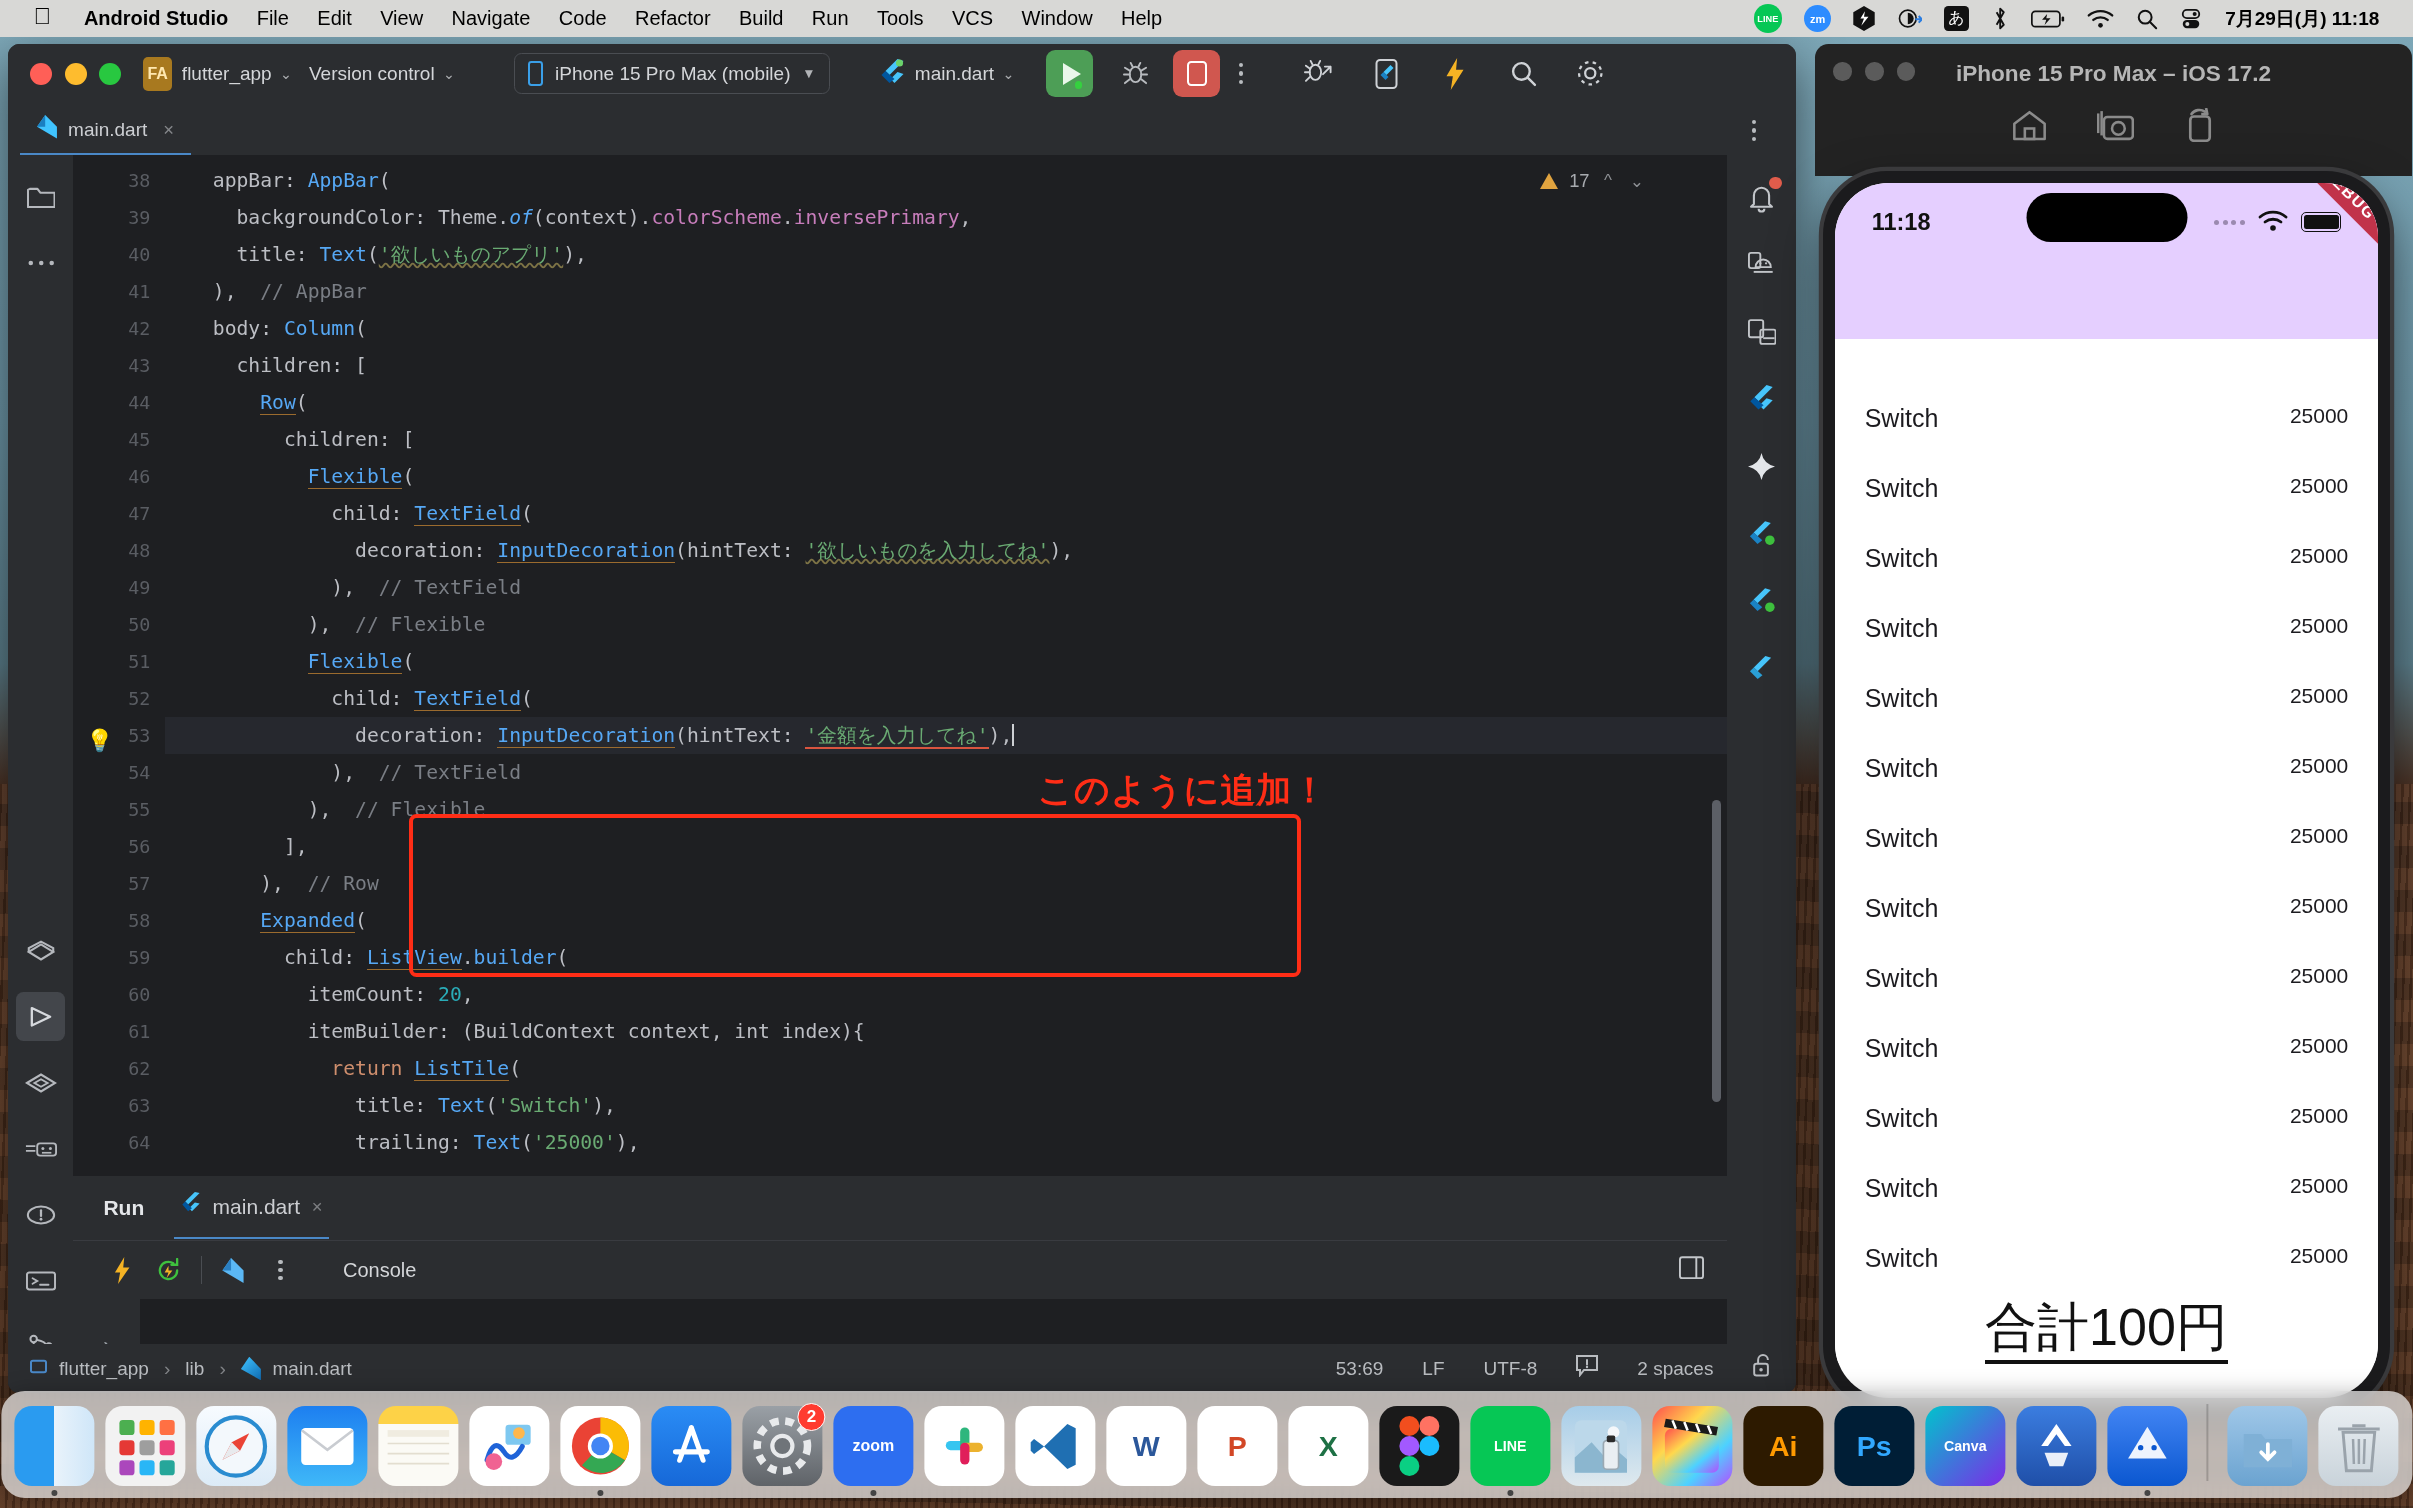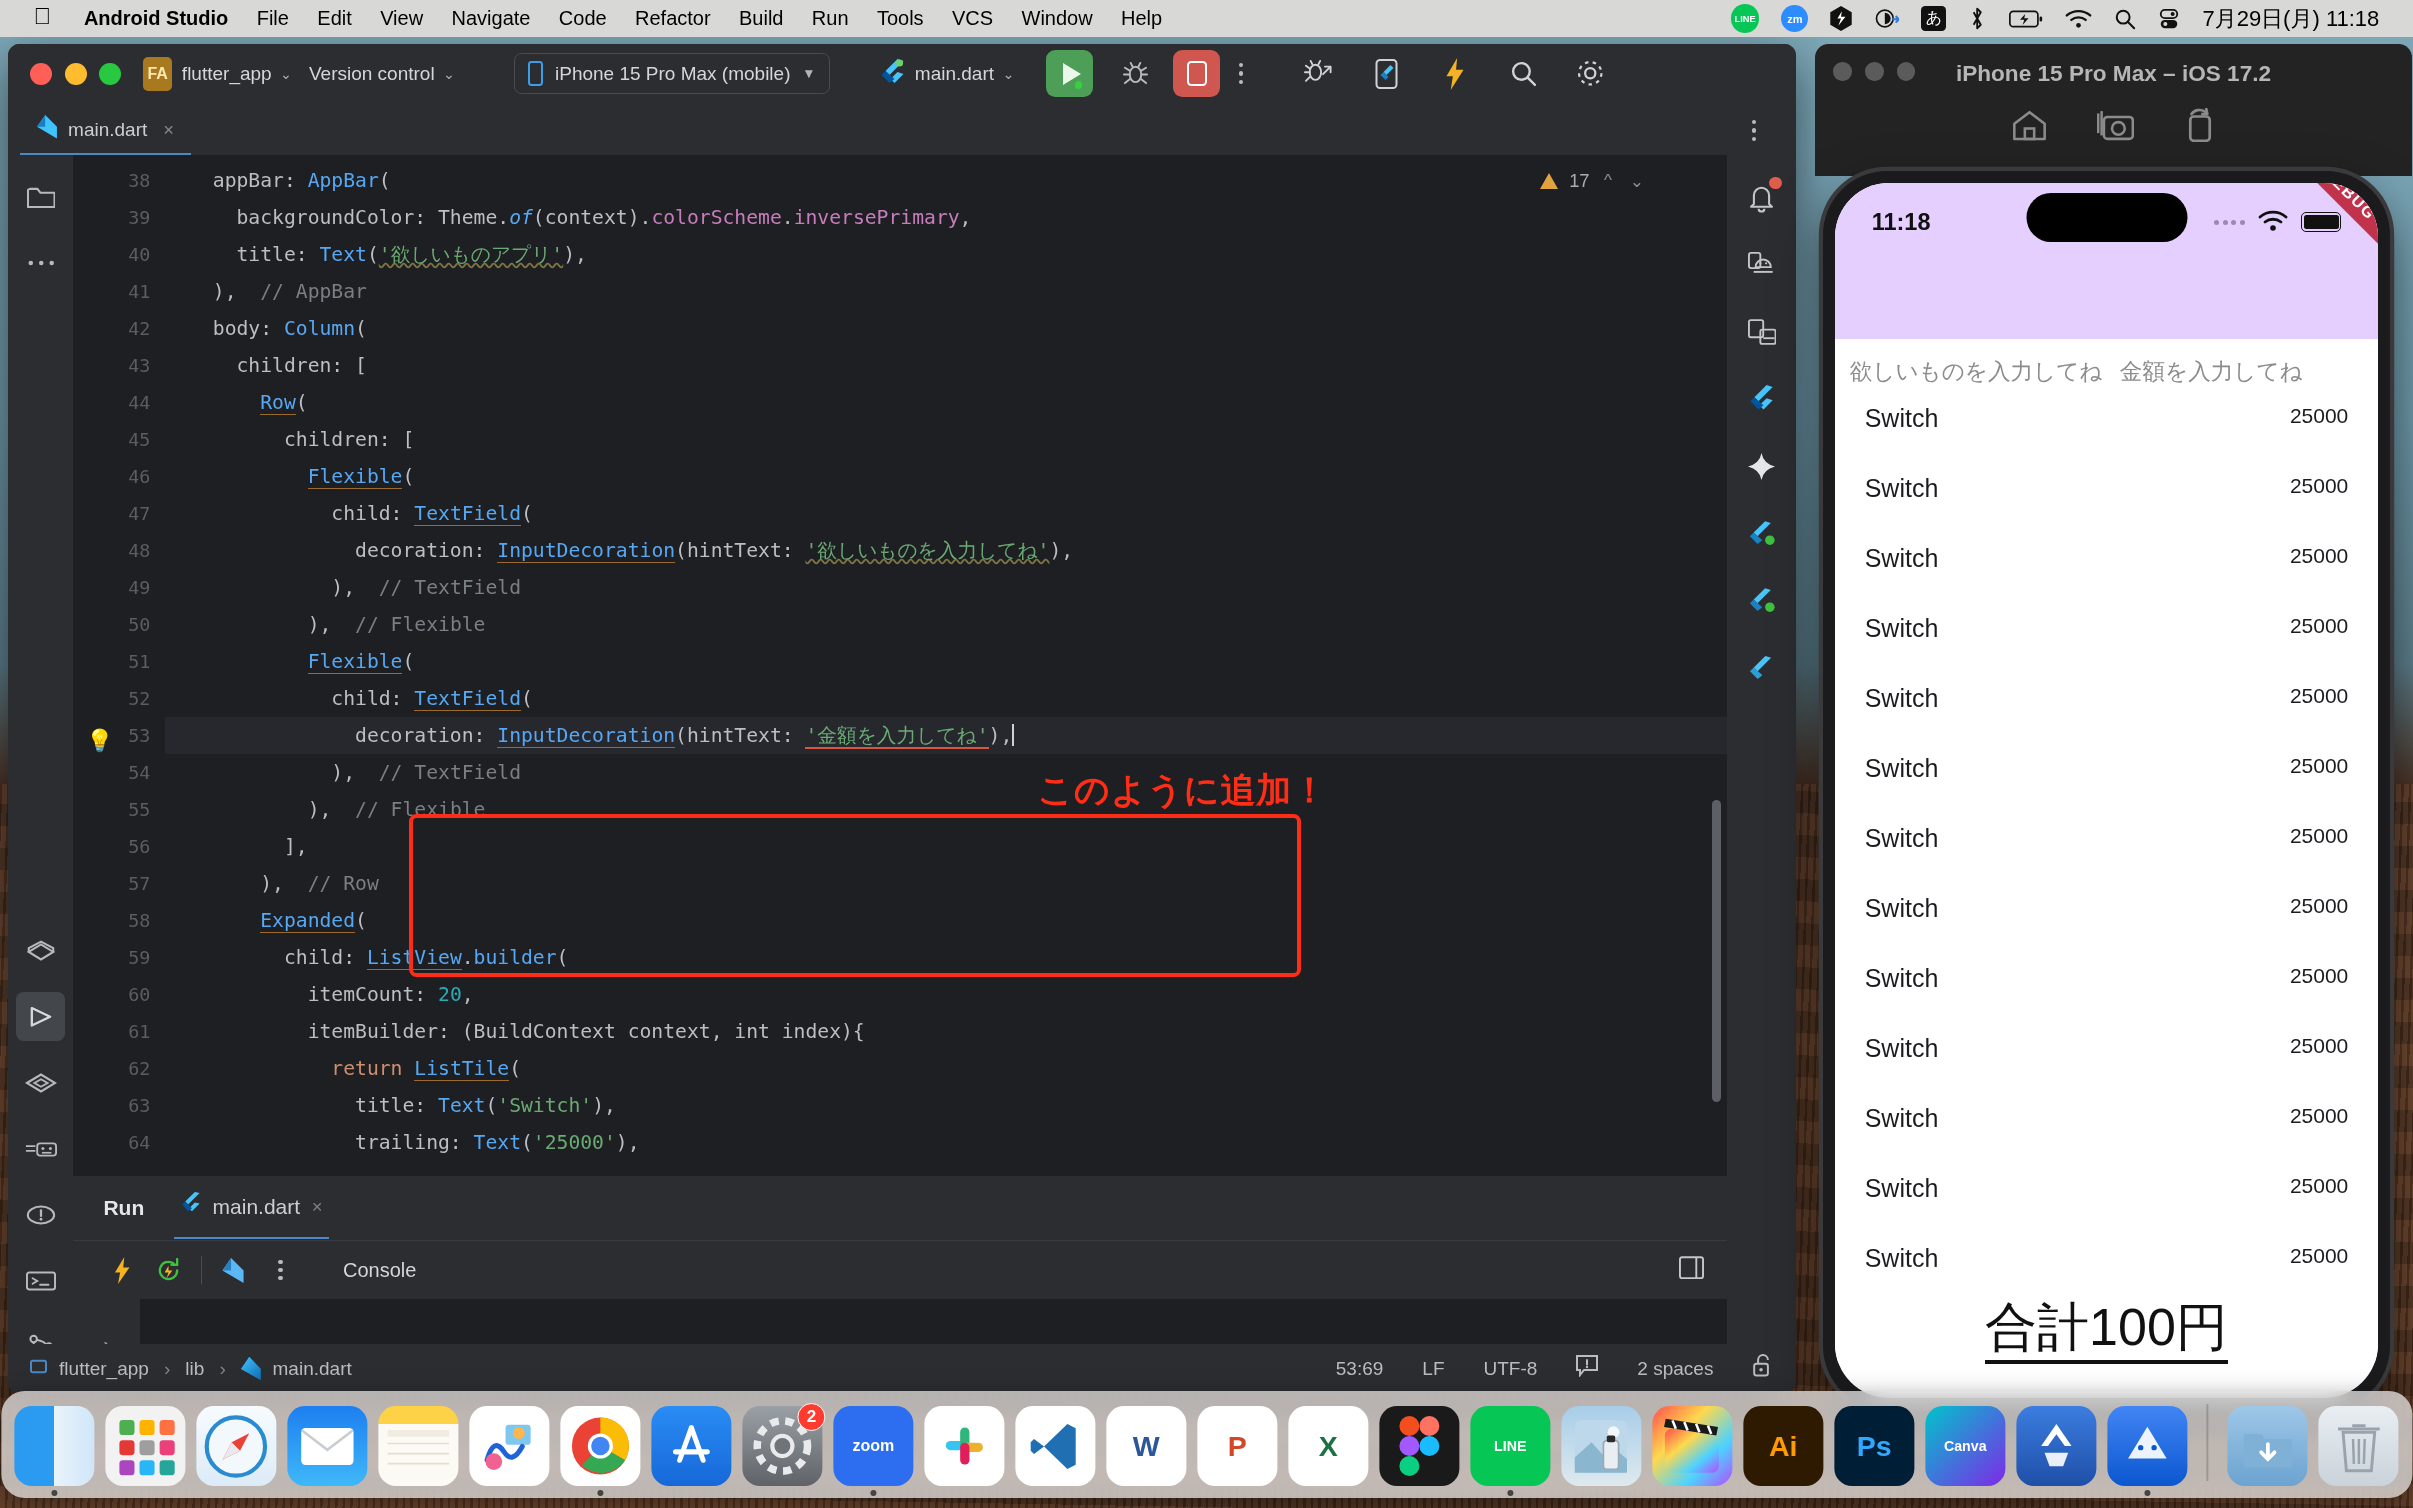--- a/index.html
+++ b/index.html
@@ -29,21 +29,21 @@
     background:#d8d8d6; display:flex; align-items:center;
     padding:0 11.7px; font-size:20px; color:#000; z-index:60;
     -webkit-font-smoothing:antialiased;
   }
   #menubar .apple{ font-size:23.5px; line-height:1; margin:0 18.4px 3.4px 22px; }
   #menubar .mi{ padding:0 14.2px; white-space:nowrap; }
   #menubar .mi.app{ font-weight:bold; }
   #menubar .spacer{ flex:1; }
   .tray{ display:flex; align-items:center; gap:0; }
   .tray .ti{ padding:0 11px; display:flex; align-items:center; height:37px; }
-  .clock{ padding:0 22px 0 11.7px; font-size:22px; white-space:nowrap; }
+  .clock{ padding:0 22px 0 11.7px; font-size:19px; white-space:nowrap;font-weight:bold; }
   .ic-line{width:28.5px;height:28.5px;border-radius:50%;background:#06c755;color:#fff;font-size:9.2px;font-weight:bold;display:flex;align-items:center;justify-content:center;}
   .ic-zm{width:27px;height:27px;border-radius:50%;background:#2d8cff;color:#fff;font-size:11px;font-weight:bold;display:flex;align-items:center;justify-content:center;}
   .ic-ja{width:25px;height:25px;border-radius:4.2px;background:#111;color:#fff;font-size:16px;display:flex;align-items:center;justify-content:center;}
 
   
   #as-window{
     position:absolute; left:8.4px; top:44px; width:1788px; height:1349px;
     background:#2b2d30; border-radius:11.7px; overflow:hidden;
     box-shadow:0 18.4px 50px rgba(0,0,0,.55);
     z-index:20;
@@ -739,24 +739,20 @@
                 </svg>
             </span>
             <span class="batt">
                 <i></i>
               </span>
           </span>
         </div>
         <div id="debug-ribbon">DEBUG</div>
       </div>
 
-      <div id="fields">
-        <span class="fld">欲しいものを入力してね</span>
-        <span class="fld">金額を入力してね</span>
-      </div>
 
       <div id="list">
           <div class="tile">
             <span class="t">Switch</span>
             <span class="v">25000</span>
           </div>
           <div class="tile">
             <span class="t">Switch</span>
             <span class="v">25000</span>
           </div>

